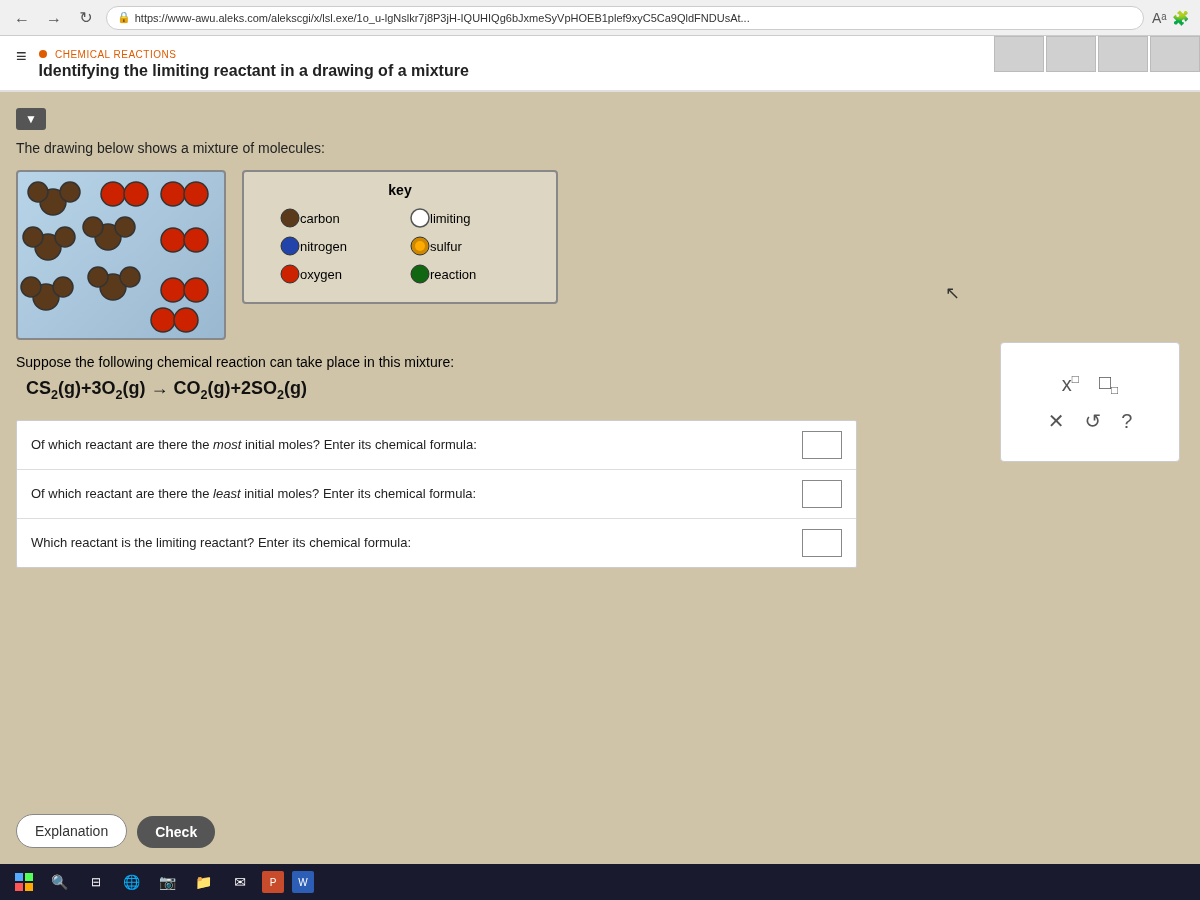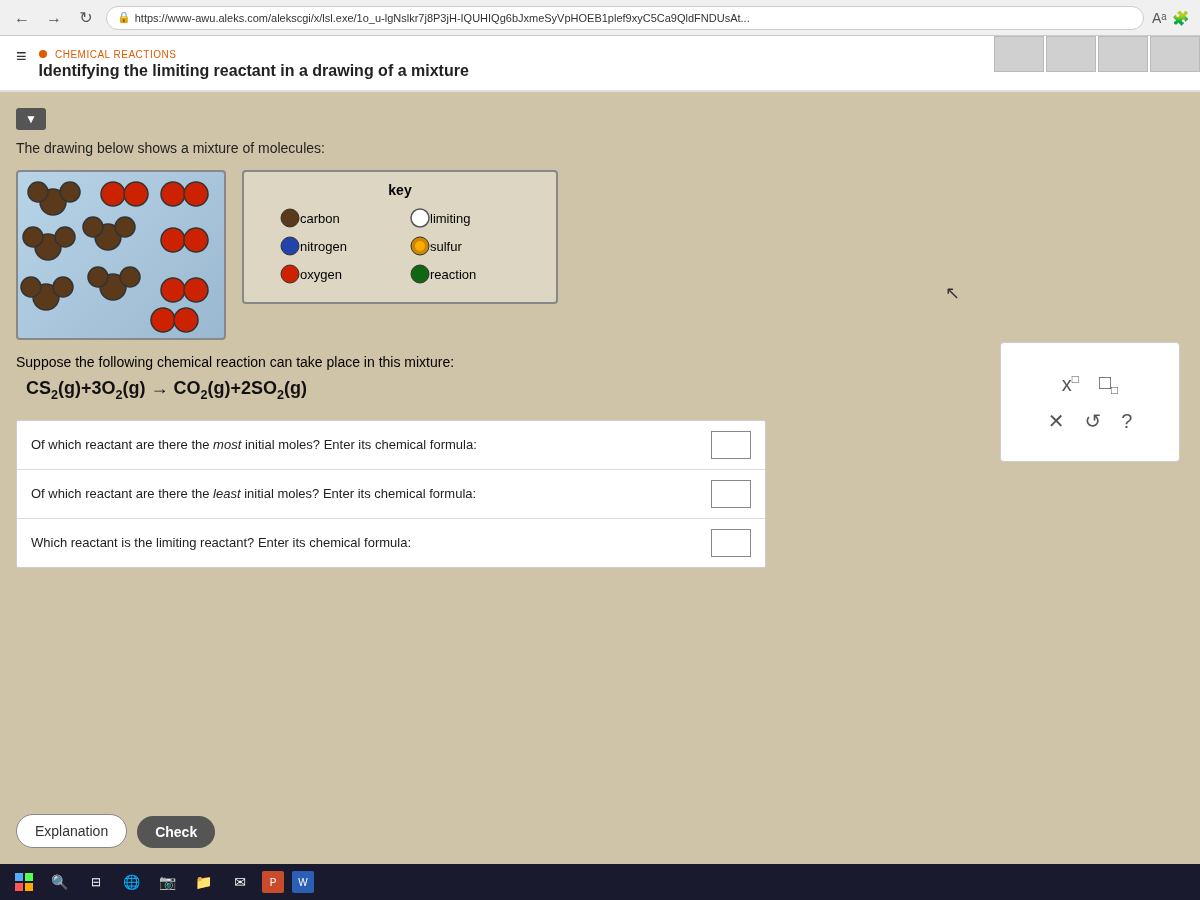--- a/index.html
+++ b/index.html
@@ -182,21 +182,21 @@
       font-weight: bold;
       color: #111;
       padding-left: 10px;
     }
 
     
     .question-table {
       background: white;
       border: 1px solid #ccc;
       border-radius: 2px;
-      width: 750px;
+      width: 841px;
       margin-bottom: 20px;
     }
     .question-row {
       display: flex;
       align-items: center;
       border-bottom: 1px solid #ddd;
       padding: 10px 14px;
       gap: 12px;
     }
     .question-row:last-child {

